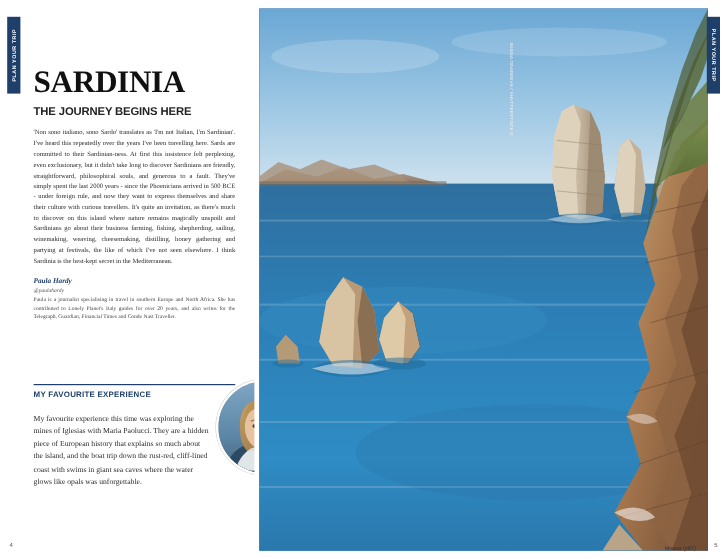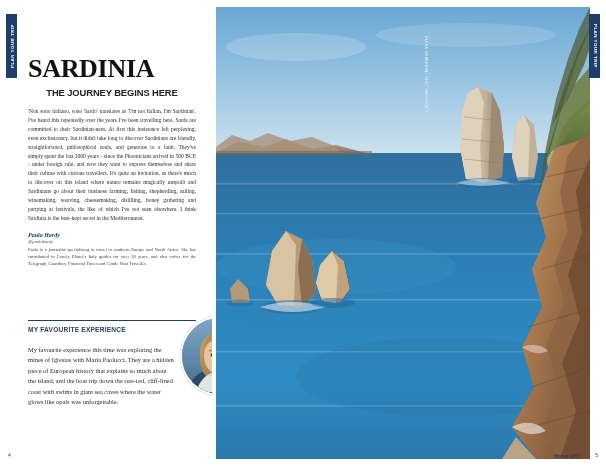--- a/index.html
+++ b/index.html
@@ -63,21 +63,20 @@
     line-height: 1;
     margin: 0;
   }
   .subtitle {
     font-family: "Liberation Sans", sans-serif;
     font-size: 9.4px;
     font-weight: bold;
     color: #222222;
     letter-spacing: -0.1px;
     margin: 5px 0 0 0;
-    text-align: center;
   }
   .intro {
     margin: 9px 0 0 0;
     font-family: "Liberation Serif", serif;
     font-size: 5.5px;
     line-height: 1.62;
     color: #2b2b2b;
     text-align: justify;
   }
   .author-name {

